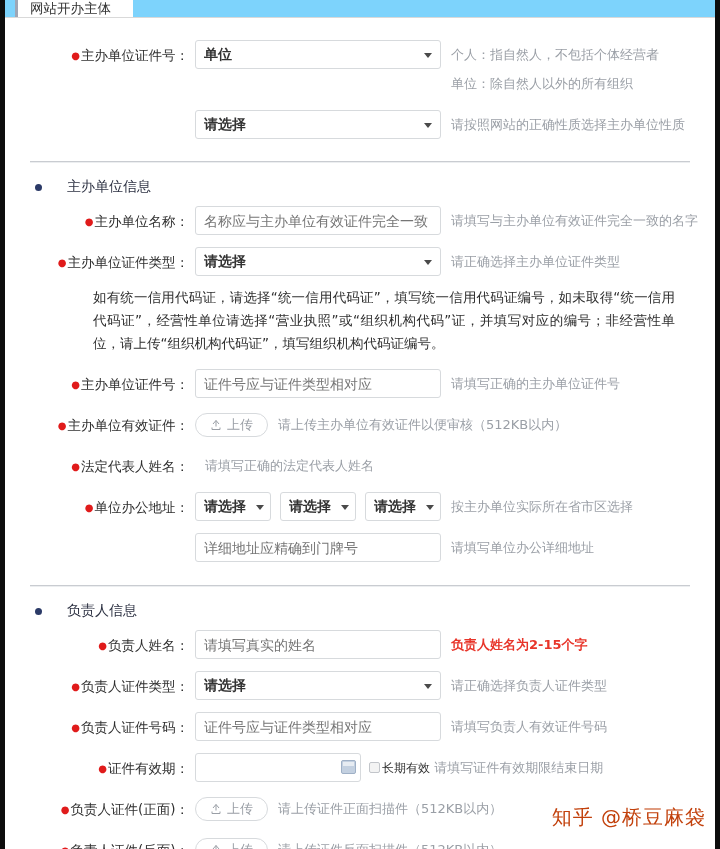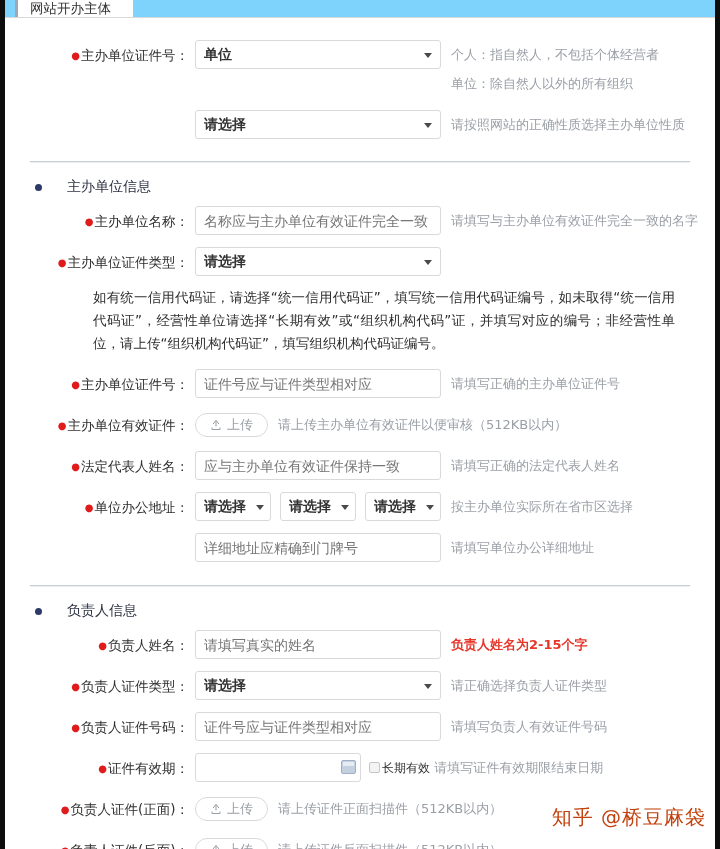--- a/index.html
+++ b/index.html
@@ -184,23 +184,24 @@
 
     <div class="rowgap"></div>
     <div class="row">
       <div class="label"><span class="req">●</span><span>主办单位证件类型</span>：</div>
       <div class="field">
         <div class="sel">
           <span class="cap">请选择</span>
           <span class="caret"></span>
         </div>
       </div>
-    </div>
-
-    <div class="note">如有统一信用代码证，请选择“统一信用代码证”，填写统一信用代码证编号，如未取得“统一信用代码证”，经营性单位请选择“长期有效”或“组织机构代码”证，并填写对应的编号；非经营性单位，请上传“组织机构代码证”，填写组织机构代码证编号。</div>
+      <div class="hint">请正确选择主办单位证件类型</div>
+    </div>
+
+    <div class="note">如有统一信用代码证，请选择“统一信用代码证”，填写统一信用代码证编号，如未取得“统一信用代码证”，经营性单位请选择“营业执照”或“组织机构代码”证，并填写对应的编号；非经营性单位，请上传“组织机构代码证”，填写组织机构代码证编号。</div>
 
     <div class="rowgap"></div>
     <div class="row">
       <div class="label"><span class="req">●</span><span>主办单位证件号</span>：</div>
       <div class="field">
         <input class="inp ph" placeholder="证件号应与证件类型相对应" style="">
       </div>
       <div class="hint">请填写正确的主办单位证件号</div>
     </div>
 
@@ -215,23 +216,20 @@
           </svg>
           <span>上传</span>
         </div>
       </div>
       <div class="hint" style="line-height:30px">请上传主办单位有效证件以便审核（512KB以内）</div>
     </div>
 
     <div class="rowgap"></div>
     <div class="row">
       <div class="label"><span class="req">●</span><span>法定代表人姓名</span>：</div>
-      <div class="field">
-        <input class="inp ph" placeholder="应与主办单位有效证件保持一致" style="">
-      </div>
       <div class="hint">请填写正确的法定代表人姓名</div>
     </div>
 
     <div class="rowgap"></div>
     <div class="row">
       <div class="label"><span class="req">●</span><span>单位办公地址</span>：</div>
       <div class="field">
         <div class="selrow">
           <div class="sel sm">
             <span class="cap">请选择</span>

